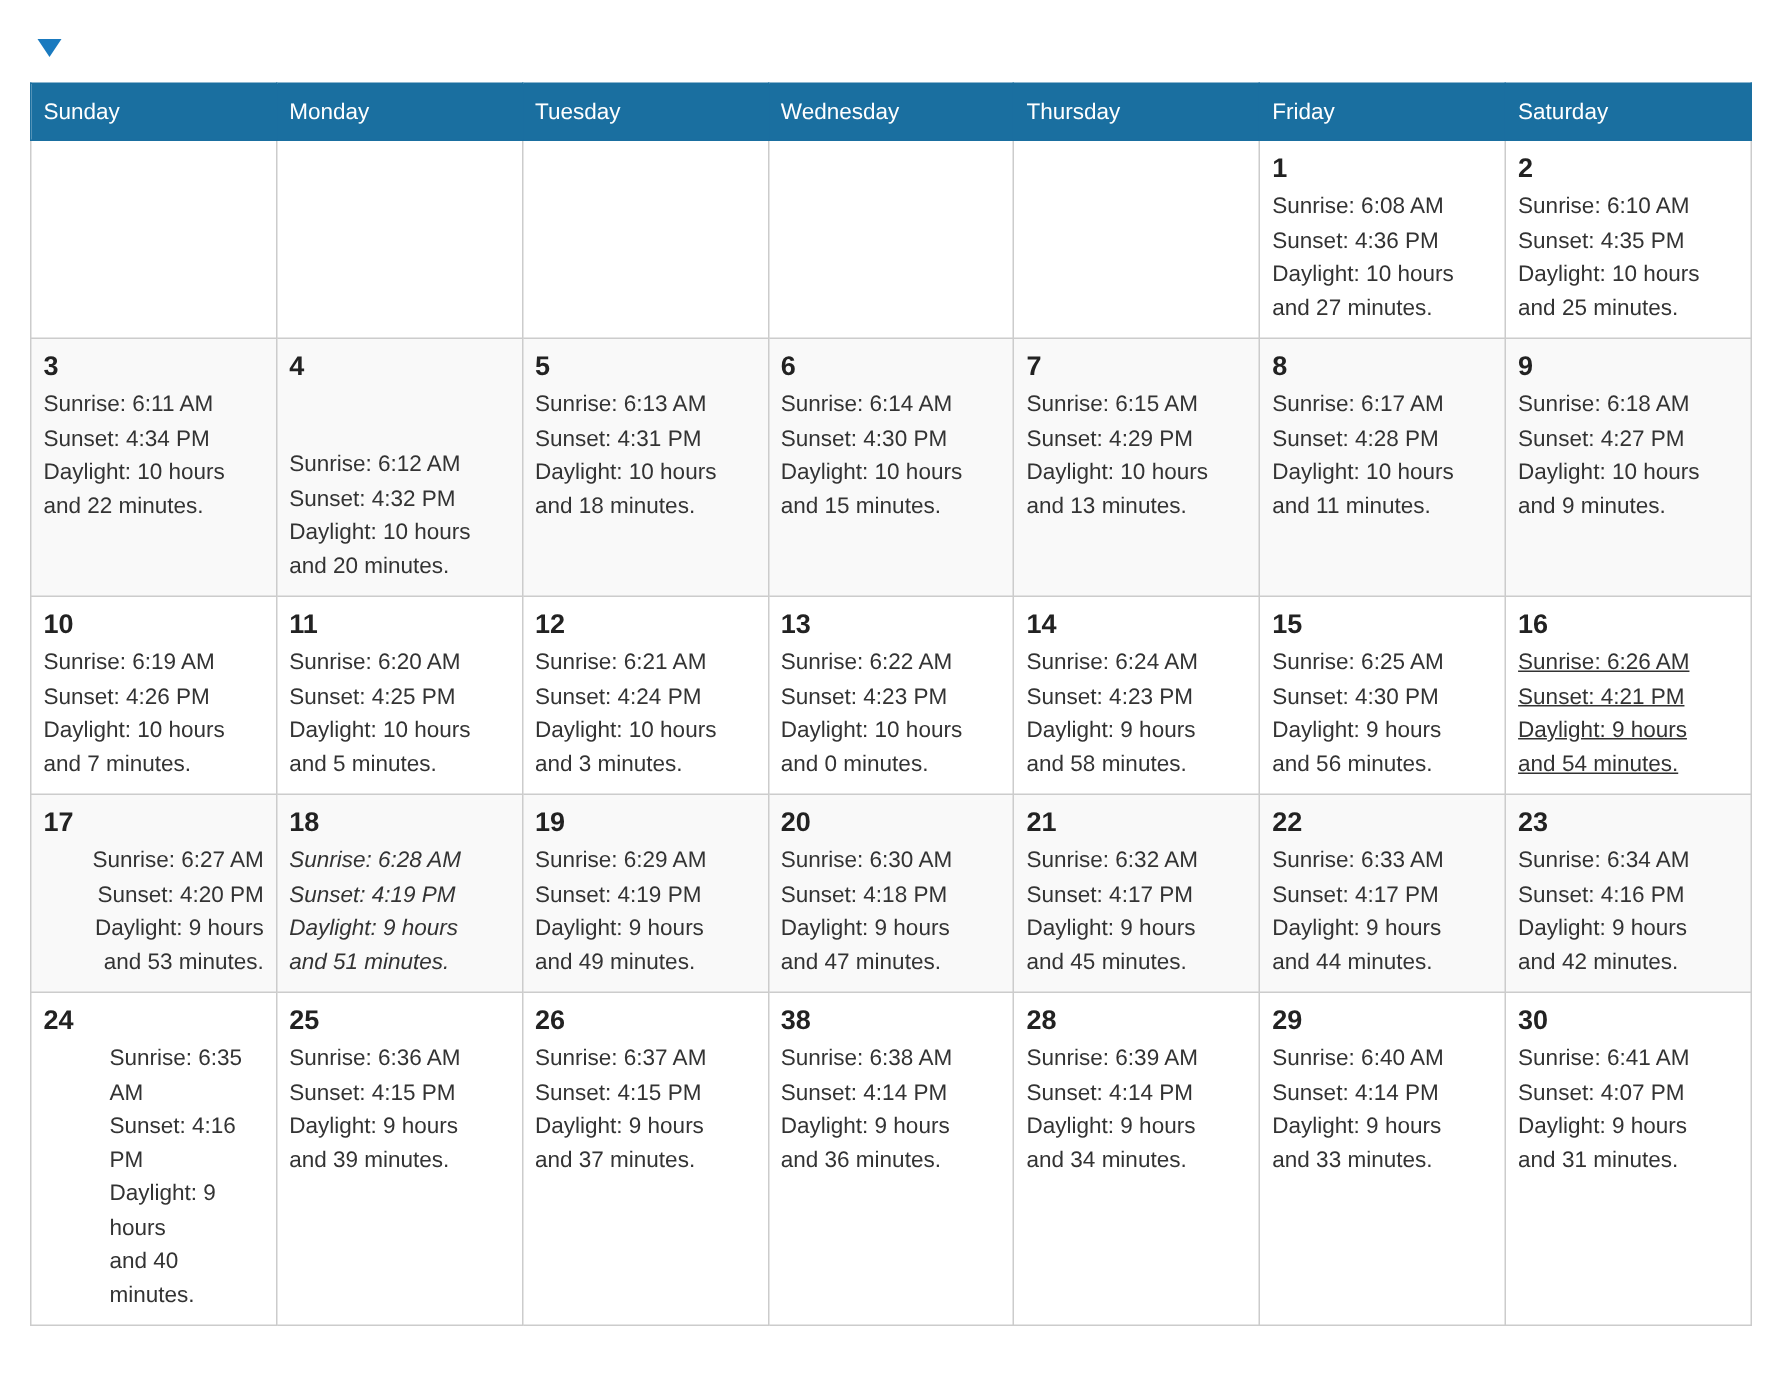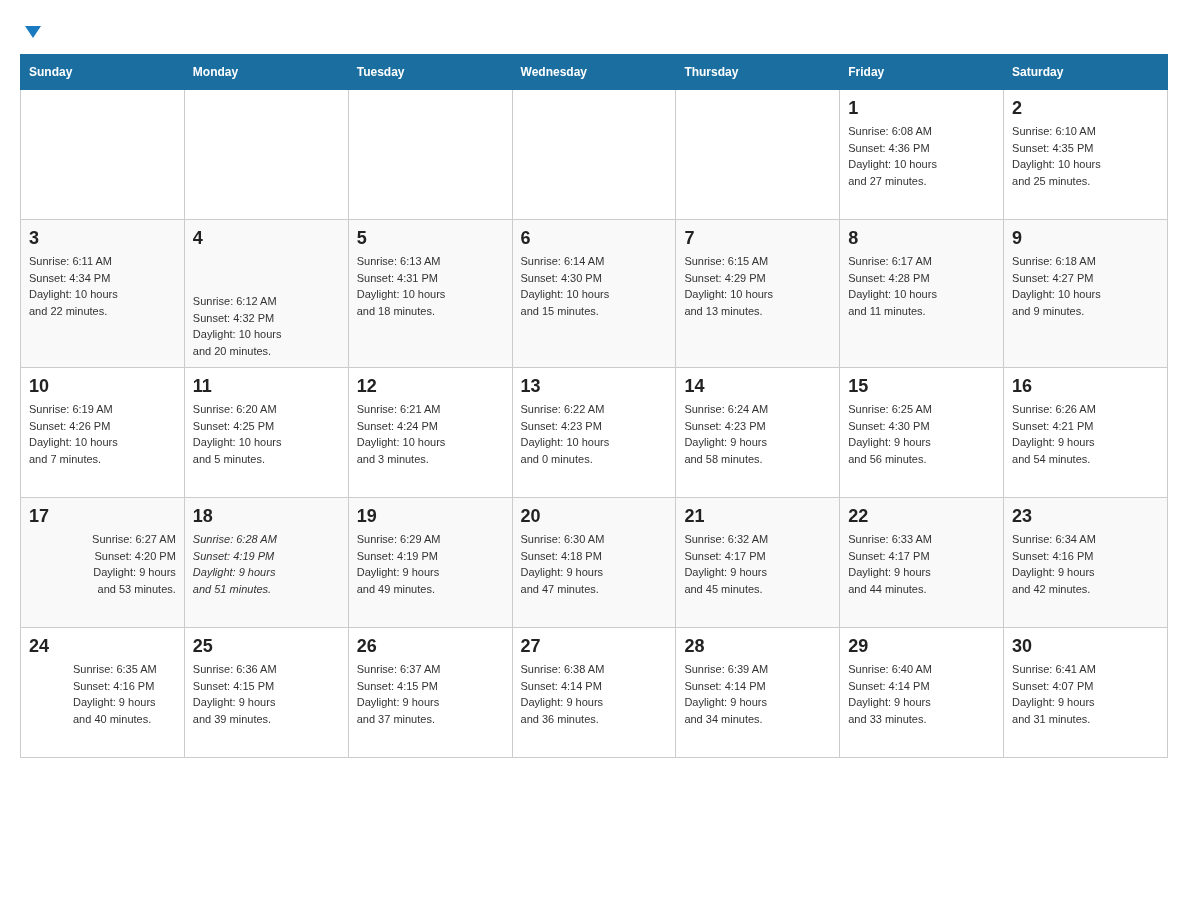--- a/index.html
+++ b/index.html
@@ -37,41 +37,41 @@
     }
     .calendar {
       width: 100%;
       border-collapse: collapse;
       margin-top: 10px;
     }
     .calendar th {
       background-color: #1a6fa0;
       color: #fff;
       padding: 10px 8px;
-      font-size: 12px;
-      font-weight: bold;
+      font-size: 15px;
+      font-weight: normal;
       text-align: left;
       border: 1px solid #1a6fa0;
     }
     .calendar td {
       border: 1px solid #ccc;
       vertical-align: top;
       padding: 8px;
       width: 14.28%;
       min-height: 110px;
       height: 130px;
     }
     .day-number {
       font-size: 18px;
       font-weight: bold;
       color: #222;
       margin-bottom: 4px;
     }
     .day-info {
-      font-size: 11px;
+      font-size: 15px;
       color: #333;
       line-height: 1.5;
     }
     .calendar tr:nth-child(even) td {
       background: #f9f9f9;
     }
     .calendar tbody tr td {
       background: #fff;
     }
     .logo-row {
@@ -241,21 +241,21 @@
         </td>
         <td>
           <div class="day-number">15</div>
           <div class="day-info" style="white-space: pre-line;">Sunrise: 6:25 AM
 Sunset: 4:30 PM
 Daylight: 9 hours
 and 56 minutes.</div>
         </td>
         <td>
           <div class="day-number">16</div>
-          <div class="day-info" style="white-space: pre-line;">Sunrise: 6:26 AM
+          <div class="day-info" style="white-space: pre-line; text-decoration: underline;">Sunrise: 6:26 AM
 Sunset: 4:21 PM
 Daylight: 9 hours
 and 54 minutes.</div>
         </td>
       </tr>
       <tr>
         <td>
           <div class="day-number">17</div>
           <div class="day-info" style="white-space: pre-line; text-align: right;">Sunrise: 6:27 AM
 Sunset: 4:20 PM
@@ -321,21 +321,21 @@
 and 39 minutes.</div>
         </td>
         <td>
           <div class="day-number">26</div>
           <div class="day-info" style="white-space: pre-line;">Sunrise: 6:37 AM
 Sunset: 4:15 PM
 Daylight: 9 hours
 and 37 minutes.</div>
         </td>
         <td>
-          <div class="day-number">27</div>
+          <div class="day-number">38</div>
           <div class="day-info" style="white-space: pre-line;">Sunrise: 6:38 AM
 Sunset: 4:14 PM
 Daylight: 9 hours
 and 36 minutes.</div>
         </td>
         <td>
           <div class="day-number">28</div>
           <div class="day-info" style="white-space: pre-line;">Sunrise: 6:39 AM
 Sunset: 4:14 PM
 Daylight: 9 hours

